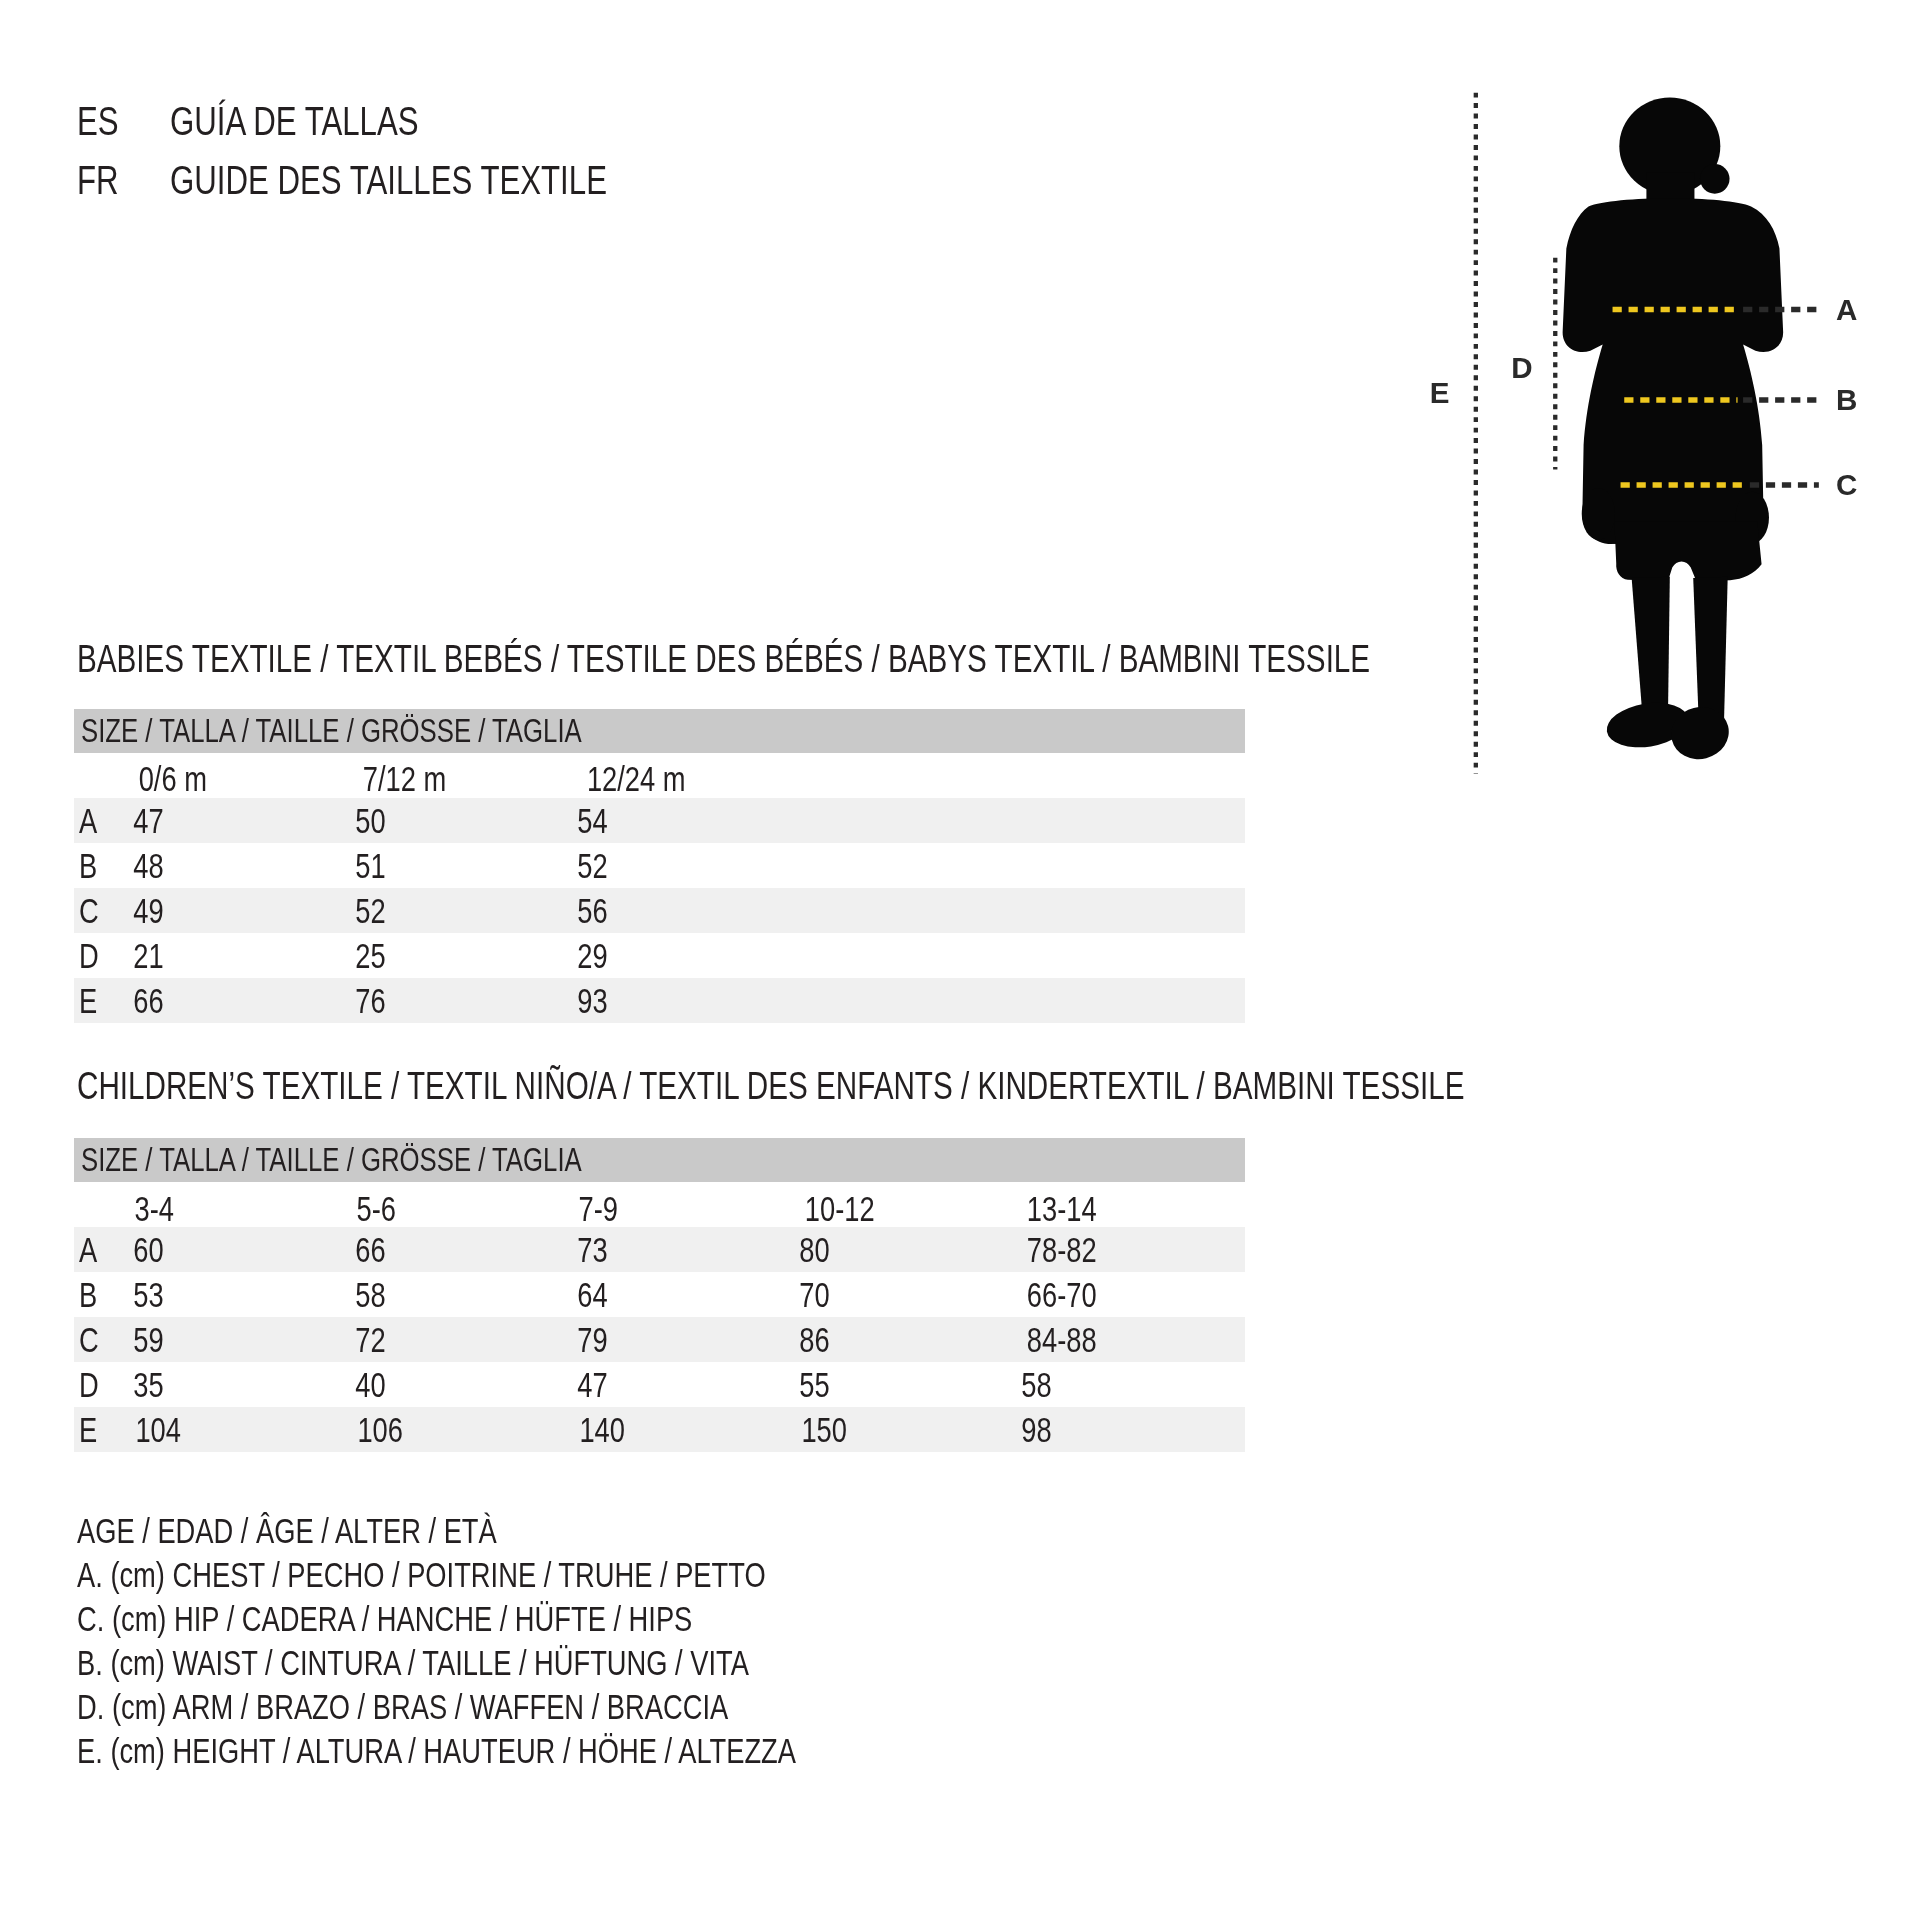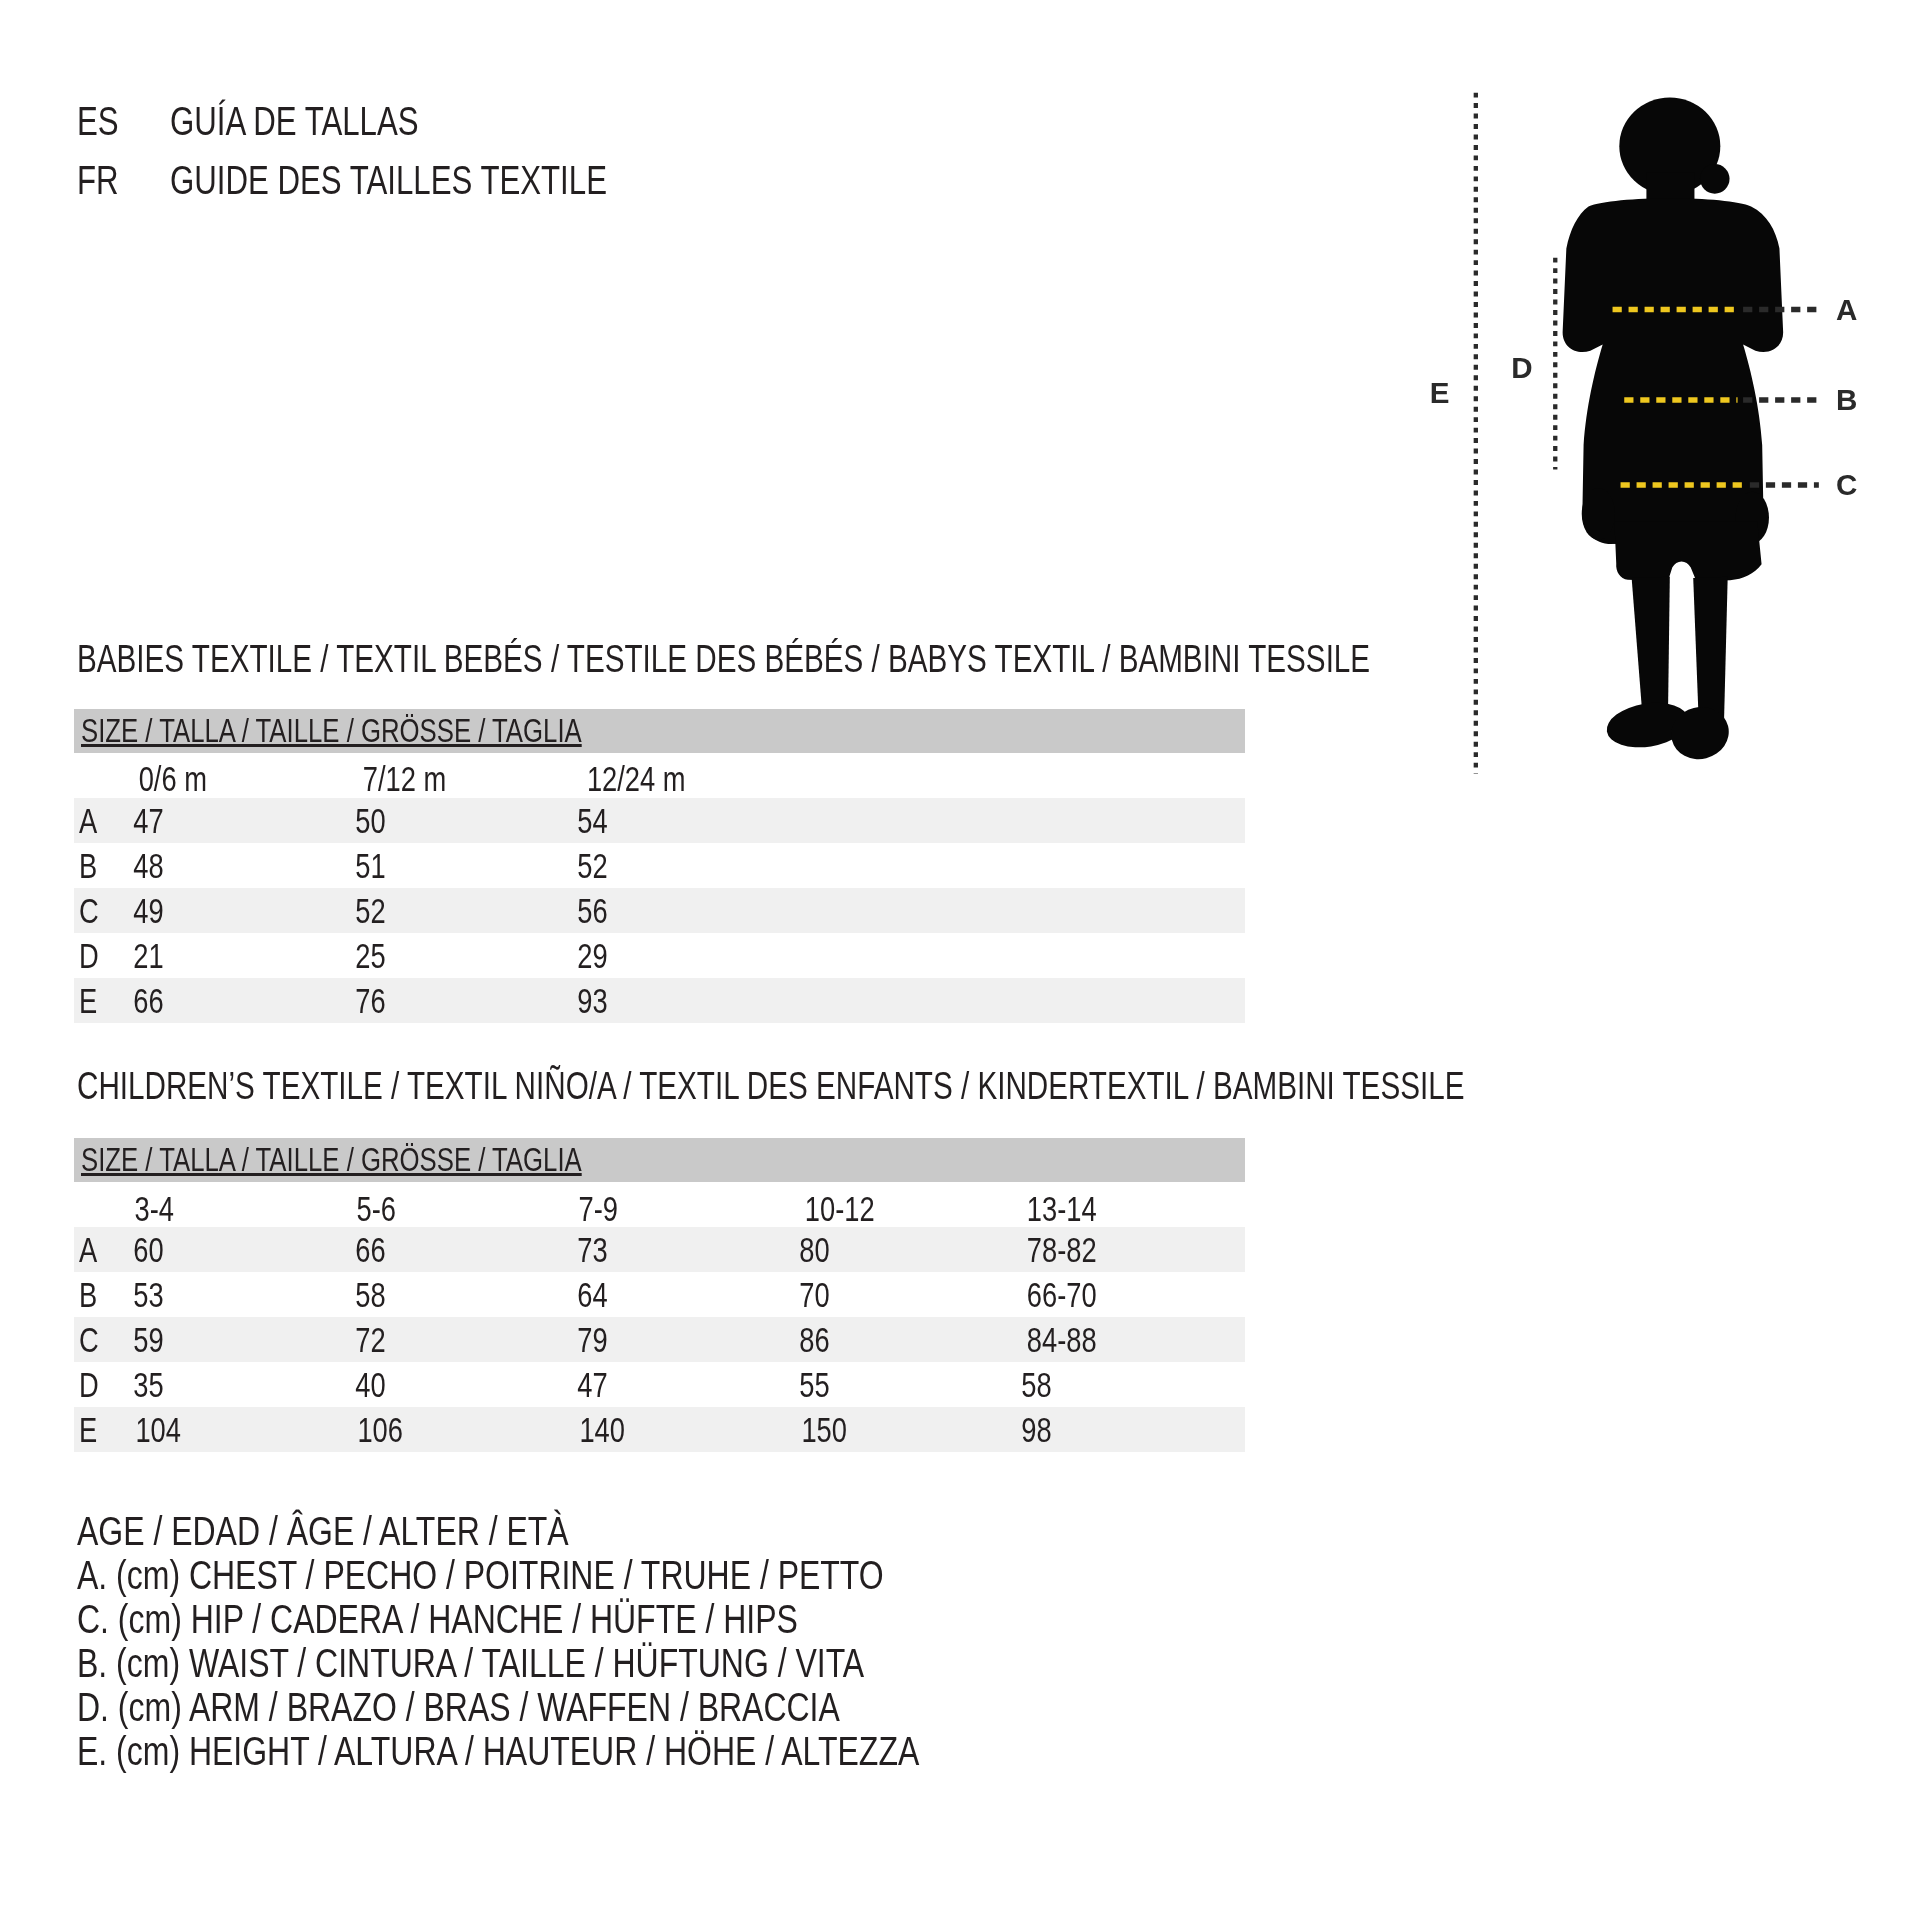--- a/index.html
+++ b/index.html
@@ -12,34 +12,34 @@
   .cxc{display:inline-block;transform:scaleX(.78);transform-origin:50% 50%;white-space:nowrap}
 
   .lang-block{position:absolute;left:77px;top:92px}
   .lang-row{display:flex;height:59px;line-height:59px;font-size:40px}
   .lang-row .code{width:93px}
 
   .sec-heading{position:absolute;left:77px;font-size:38px;line-height:38px}
 
   .size-bar{
     position:absolute;left:74px;width:1171px;height:44px;background:#c9c9c9;
-    display:flex;align-items:center;padding-left:7.4px;box-sizing:border-box;font-size:33px;text-decoration:underline;
+    display:flex;align-items:center;padding-left:7.4px;box-sizing:border-box;font-size:33px;
   }
 
   .thead,.trow{display:grid;width:1171px}
   .thead{position:absolute;left:74px;height:38px;font-size:35px}
   .tbody{position:absolute;left:74px;width:1171px}
   .trow{height:45px;font-size:35px}
   .grid-b{grid-template-columns:55px 222px 222px 222px}
   .grid-c{grid-template-columns:55px 222px 222px 222px 222px 222px}
   .cell{display:flex;align-items:center;justify-content:flex-start}
   .cell.letter{justify-content:flex-start;padding-left:5px}
   .alt{background:#f0f0f0}
 
-  .legend{position:absolute;left:77px;top:1509px;font-size:41px}
+  .legend{position:absolute;left:77px;top:1509px;font-size:35px}
   .legend-line{height:44px;line-height:44px}
 
   .fig{position:absolute;left:1405px;top:80px}
   .figlabel{font-family:"Liberation Sans","DejaVu Sans",sans-serif;font-weight:700;font-size:48px;fill:#2a2a2a}
 </style>
 </head>
 <body>
 
 <div class="lang-block">
   <div class="lang-row">

